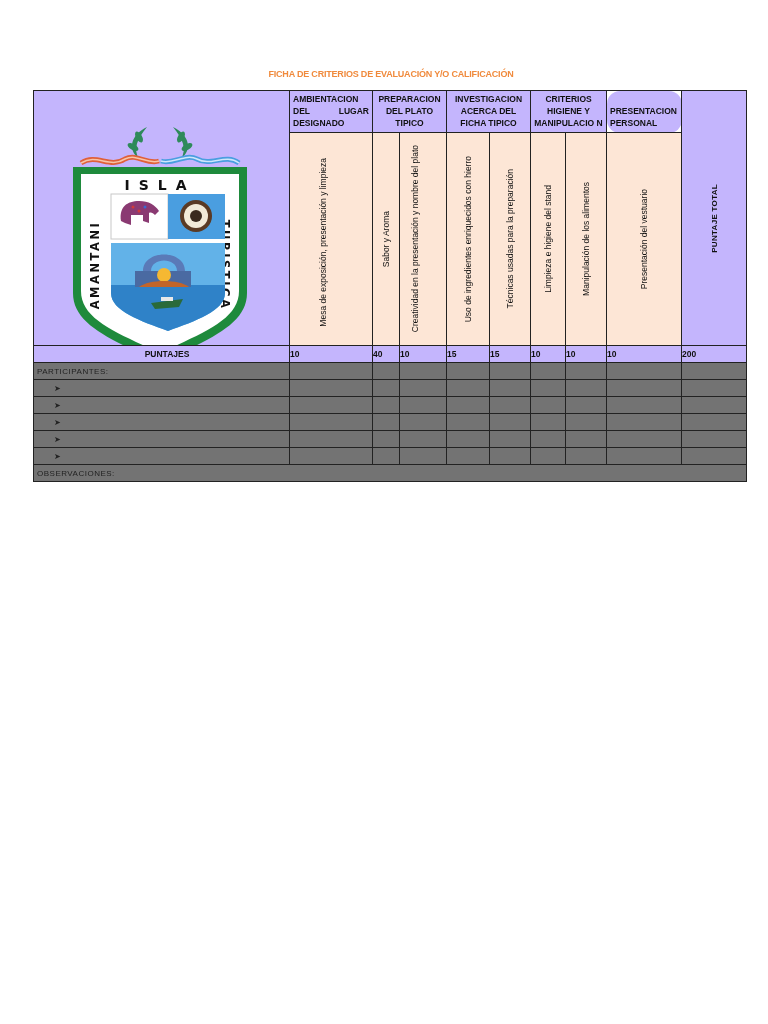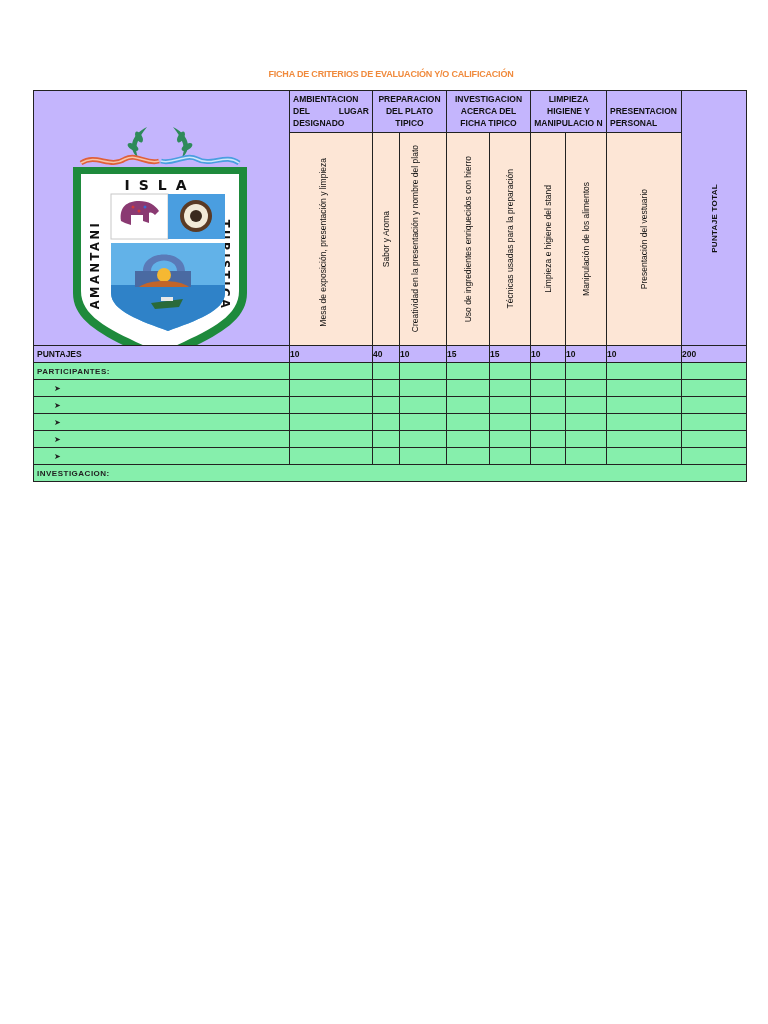--- a/index.html
+++ b/index.html
@@ -15,38 +15,38 @@
     table.sheet {
       position: absolute; left: 33px; top: 90px;
       border-collapse: collapse; table-layout: fixed;
       width: 713px;
     }
     table.sheet td {
       border: 1px solid #222; padding: 0; font-size: 8.5px; overflow: hidden;
     }
     .grey { background: #c4b5fd; }
     .peach { background: #fde6d6; }
-    .white { background: #86efac; font-weight: bold; }
+    .white { background: #737373; }
     .grp {
       font-weight: bold; font-size: 8.5px; line-height: 12px; vertical-align: bottom;
       padding: 2px 2px 3px 2px !important; text-align: center;
     }
-    .grp.left { text-align: left; padding-left: 3px !important; }
+    .grp.left { text-align: left; padding-left: 3px !important; border-radius: 13px; }
     .grp.justify { text-align: justify; text-align-last: left; padding-left: 3px !important; padding-right: 3px !important; }
     .vcell { height: 212px; position: relative; }
     .vwrap {
       position: absolute; inset: 0; display: flex; align-items: center; justify-content: center;
     }
     .vrot {
       writing-mode: vertical-rl; transform: rotate(180deg);
       font-size: 8.5px; line-height: 11px; text-align: center; max-height: 208px;
     }
     .vrot.bold { font-weight: bold; font-size: 8px; letter-spacing: 0.3px; }
     tr.score td { height: 16px; font-weight: bold; padding-right: 4px; }
-    tr.score td.lbl { text-align: left; padding-left: 3px; margin-left: 16px; }
+    tr.score td.lbl { text-align: center; padding-left: 15px; margin-left: 16px; }
     tr.row td { height: 16px; }
     tr.row td.lbl { padding-left: 3px; font-size: 8px; letter-spacing: 0.5px; color: #222; }
     .arrow { display: inline-block; margin-left: 17px; font-size: 8px; }
     .logo-cell { position: relative; margin-top: 48px; }
     .logo { position: absolute; left: 35px; top: 34px; width: 182px; height: 240px; }
   </style>
 </head>
 <body>
 
 <div class="title">FICHA DE CRITERIOS DE EVALUACIÓN Y/O CALIFICACIÓN</div>
@@ -113,21 +113,21 @@
           <path d="M70 162 C80 154 110 154 120 162 Z" fill="#c2652a"></path>
         </g>
 
         <path d="M82 178 L114 174 L110 182 L86 184 Z" fill="#2a6a3a"></path>
         <rect x="92" y="172" width="12" height="4" fill="#e8e8e8"></rect>
       </svg>
     </td>
     <td class="grey grp justify">AMBIENTACION DEL LUGAR DESIGNADO</td>
     <td class="grey grp" colspan="2">PREPARACION DEL PLATO TIPICO</td>
     <td class="grey grp" colspan="2">INVESTIGACION ACERCA DEL FICHA TIPICO</td>
-    <td class="grey grp" colspan="2">LIMPIEZA HIGIENE Y MANIPULACIO N</td>
+    <td class="grey grp" colspan="2">CRITERIOS HIGIENE Y MANIPULACIO N</td>
     <td class="grey grp left">PRESENTACION PERSONAL</td>
     <td class="grey vcell" rowspan="2">
       <div class="vwrap">
             <span class="vrot bold">PUNTAJE TOTAL</span>
           </div>
     </td>
   </tr>
   <tr>
     <td class="peach vcell">
       <div class="vwrap">
@@ -248,16 +248,16 @@
         <td></td>
         <td></td>
         <td></td>
         <td></td>
         <td></td>
         <td></td>
         <td></td>
         <td></td>
   </tr>
   <tr class="row white">
-    <td class="lbl" colspan="10"><span>INVESTIGACION:</span></td>
+    <td class="lbl" colspan="10"><span>OBSERVACIONES:</span></td>
   </tr>
 </tbody>
   </table>
 
 </body></html>

